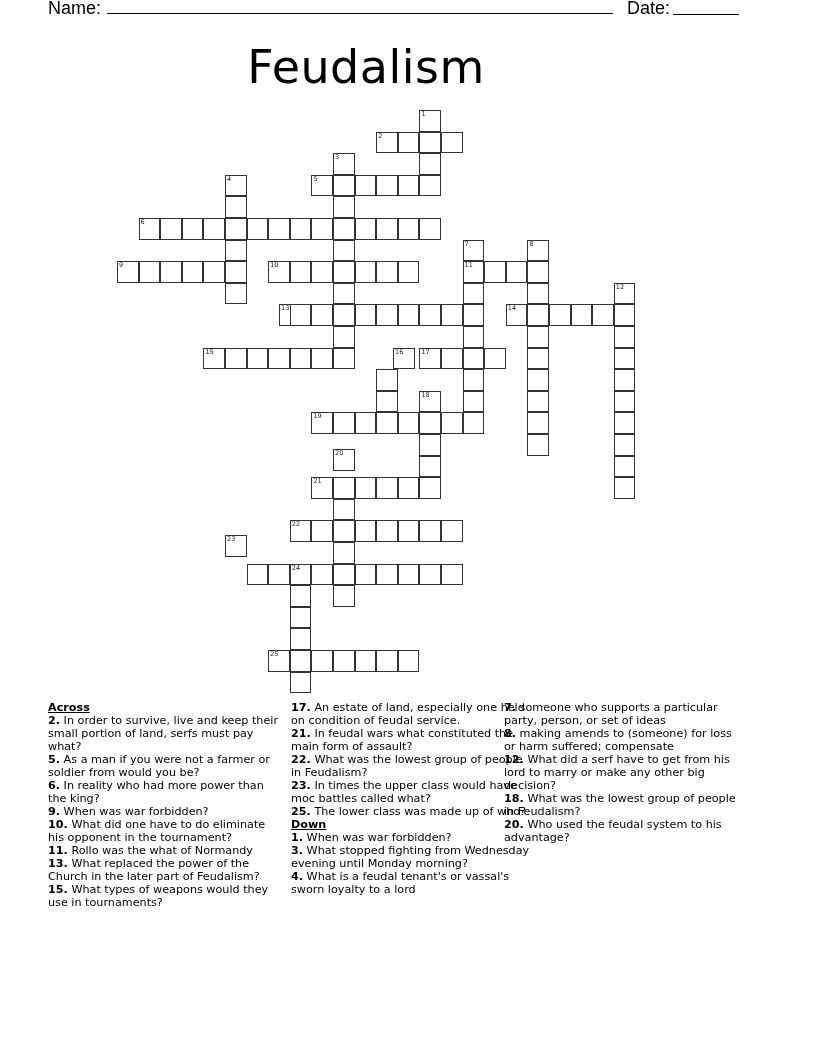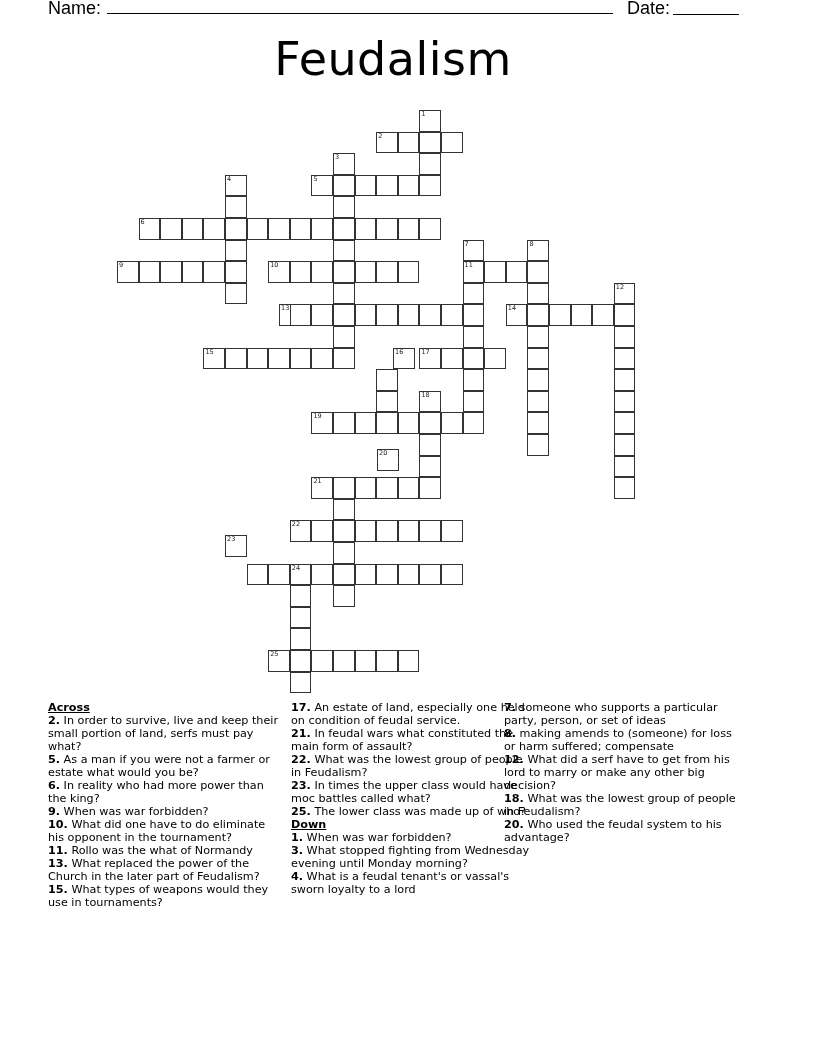--- a/index.html
+++ b/index.html
@@ -3,21 +3,21 @@
 <meta charset="utf-8">
 <style>
   html, body { margin: 0; padding: 0; background: #ffffff; }
   body { width: 816px; height: 1056px; position: relative; overflow: hidden; font-family: "DejaVu Sans", sans-serif; color: #000; }
   .header-line { position: absolute; top: -2px; left: 48px; font-family: "Liberation Sans", sans-serif; font-size: 18px; white-space: nowrap; }
   .header-line .lbl { }
   .header-line .blank { display: inline-block; border-bottom: 1px solid #000; vertical-align: baseline; height: 14px; }
   #name-blank { width: 506px; margin-left: 6px; }
   #date-label { position: absolute; left: 627px; top: -2px; font-family: "Liberation Sans", sans-serif; font-size: 18px; }
   #date-blank { position: absolute; left: 673px; top: 0px; width: 66px; height: 14px; border-bottom: 1px solid #000; }
-  .title { position: absolute; top: 32px; left: 0; width: 732px; text-align: center; font-family: "DejaVu Sans", sans-serif; font-size: 46px; font-weight: normal; letter-spacing: 0.5px; margin-left: 27px; }
+  .title { position: absolute; top: 40px; left: 0; width: 732px; text-align: center; font-family: "DejaVu Sans", sans-serif; font-size: 46px; font-weight: normal; letter-spacing: 0.5px; }
   #grid { position: absolute; left: 0; top: 0; width: 816px; height: 700px; }
   .cell { position: absolute; width: 21.6px; height: 21.6px; box-sizing: border-box; border: 1.2px solid #333; background: #fff; }
   .num { position: absolute; left: 1px; top: 0px; font-size: 6.5px; line-height: 7px; font-family: "DejaVu Sans", sans-serif; color: #222; }
   .clues { position: absolute; top: 701px; font-family: "DejaVu Sans", sans-serif; font-size: 11.2px; line-height: 13px; }
   .clues .heading { font-weight: bold; text-decoration: underline; display: block; }
   .clue { display: block; }
   .clue .n { font-weight: bold; }
   #col1 { left: 48px; width: 232px; }
   #col2 { left: 291px; width: 240px; }
   #col3 { left: 504px; width: 240px; }
@@ -181,21 +181,21 @@
     <div class="cell" style="left: 419.4px; top: 434px;"></div>
     <div class="cell" style="left: 419.4px; top: 455.6px;"></div>
     <div class="cell" style="left: 419.4px; top: 477.2px;"></div>
     <div class="cell" style="left: 311.4px; top: 412.4px;">
       <span class="num">19</span>
     </div>
     <div class="cell" style="left: 333px; top: 412.4px;"></div>
     <div class="cell" style="left: 354.6px; top: 412.4px;"></div>
     <div class="cell" style="left: 397.8px; top: 412.4px;"></div>
     <div class="cell" style="left: 441px; top: 412.4px;"></div>
-    <div class="cell" style="left: 333px; top: 449px; margin-left: 44px;">
+    <div class="cell" style="left: 333px; top: 449px;">
       <span class="num">20</span>
     </div>
     <div class="cell" style="left: 333px; top: 477.2px;"></div>
     <div class="cell" style="left: 333px; top: 498.8px;"></div>
     <div class="cell" style="left: 333px; top: 520.4px;"></div>
     <div class="cell" style="left: 333px; top: 542px;"></div>
     <div class="cell" style="left: 333px; top: 563.6px;"></div>
     <div class="cell" style="left: 333px; top: 585.2px;"></div>
     <div class="cell" style="left: 311.4px; top: 477.2px;">
       <span class="num">21</span>
@@ -237,21 +237,21 @@
     <div class="cell" style="left: 311.4px; top: 650px;"></div>
     <div class="cell" style="left: 333px; top: 650px;"></div>
     <div class="cell" style="left: 354.6px; top: 650px;"></div>
     <div class="cell" style="left: 376.2px; top: 650px;"></div>
     <div class="cell" style="left: 397.8px; top: 650px;"></div>
   </div>
 
 <div class="clues" id="col1">
     <span class="heading">Across</span>
     <span class="clue"><span class="n">2.</span><span> In order to survive, live and keep their small portion of land, serfs must pay what?</span></span>
-    <span class="clue"><span class="n">5.</span><span> As a man if you were not a farmer or estate what would you be?</span></span>
+    <span class="clue"><span class="n">5.</span><span> As a man if you were not a farmer or soldier from would you be?</span></span>
     <span class="clue"><span class="n">6.</span><span> In reality who had more power than the king?</span></span>
     <span class="clue"><span class="n">9.</span><span> When was war forbidden?</span></span>
     <span class="clue"><span class="n">10.</span><span> What did one have to do eliminate his opponent in the tournament?</span></span>
     <span class="clue"><span class="n">11.</span><span> Rollo was the what of Normandy</span></span>
     <span class="clue"><span class="n">13.</span><span> What replaced the power of the Church in the later part of Feudalism?</span></span>
     <span class="clue"><span class="n">15.</span><span> What types of weapons would they use in tournaments?</span></span>
   </div>
 <div class="clues" id="col2">
     <span class="clue"><span class="n">17.</span><span> An estate of land, especially one held on condition of feudal service.</span></span>
     <span class="clue"><span class="n">21.</span><span> In feudal wars what constituted the main form of assault?</span></span>

